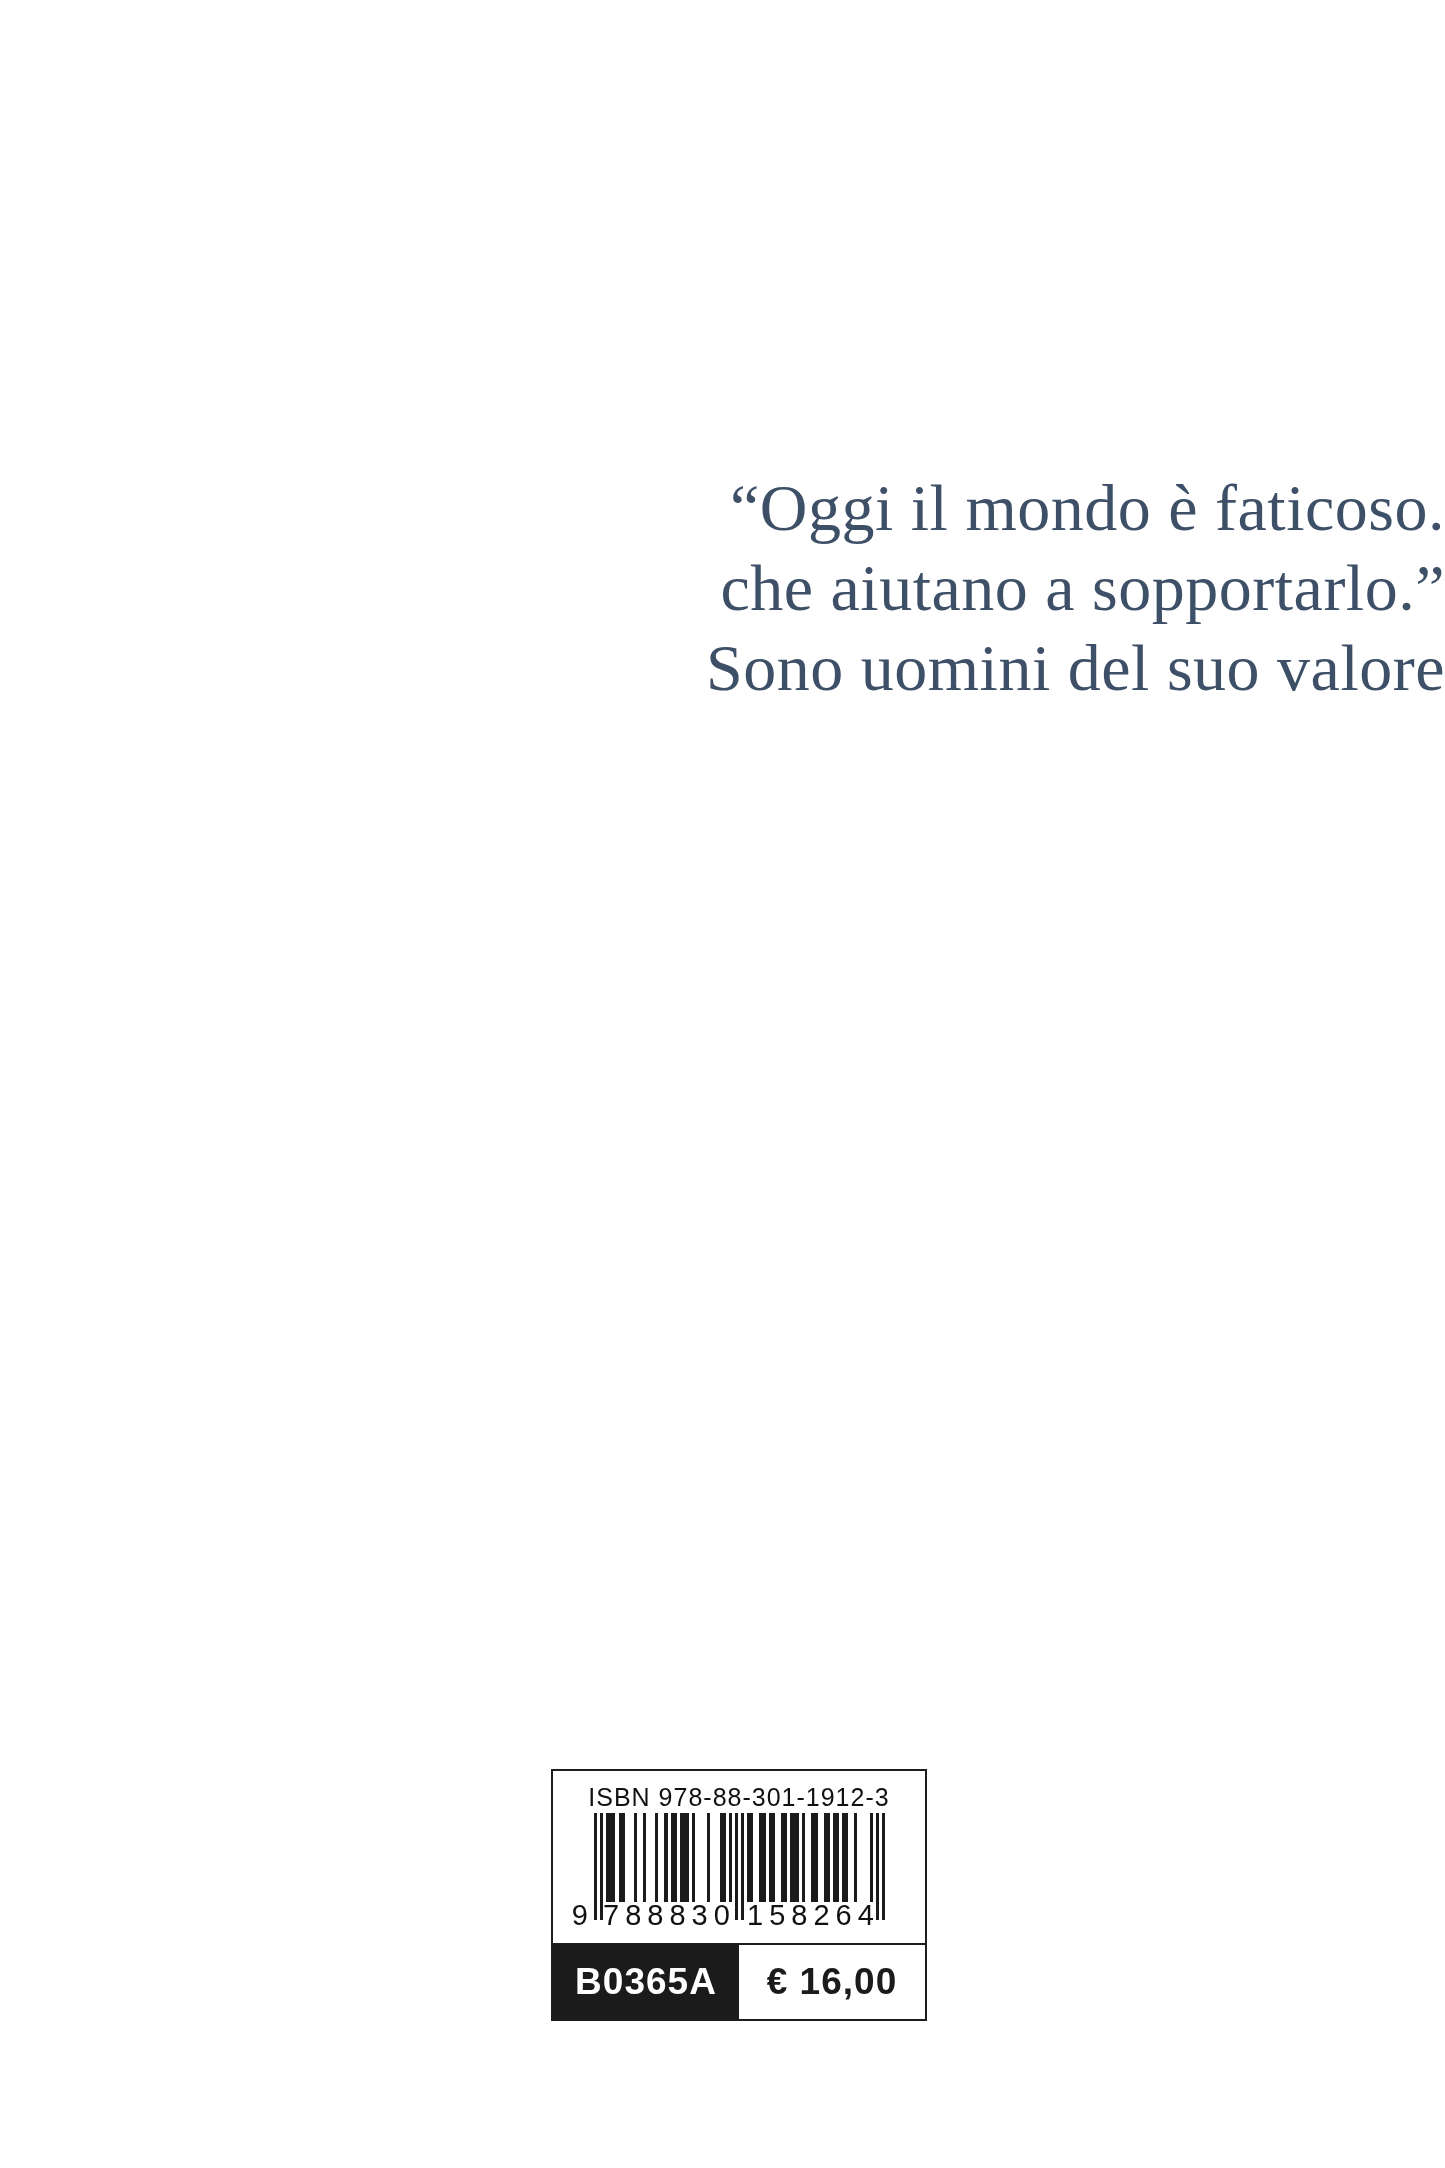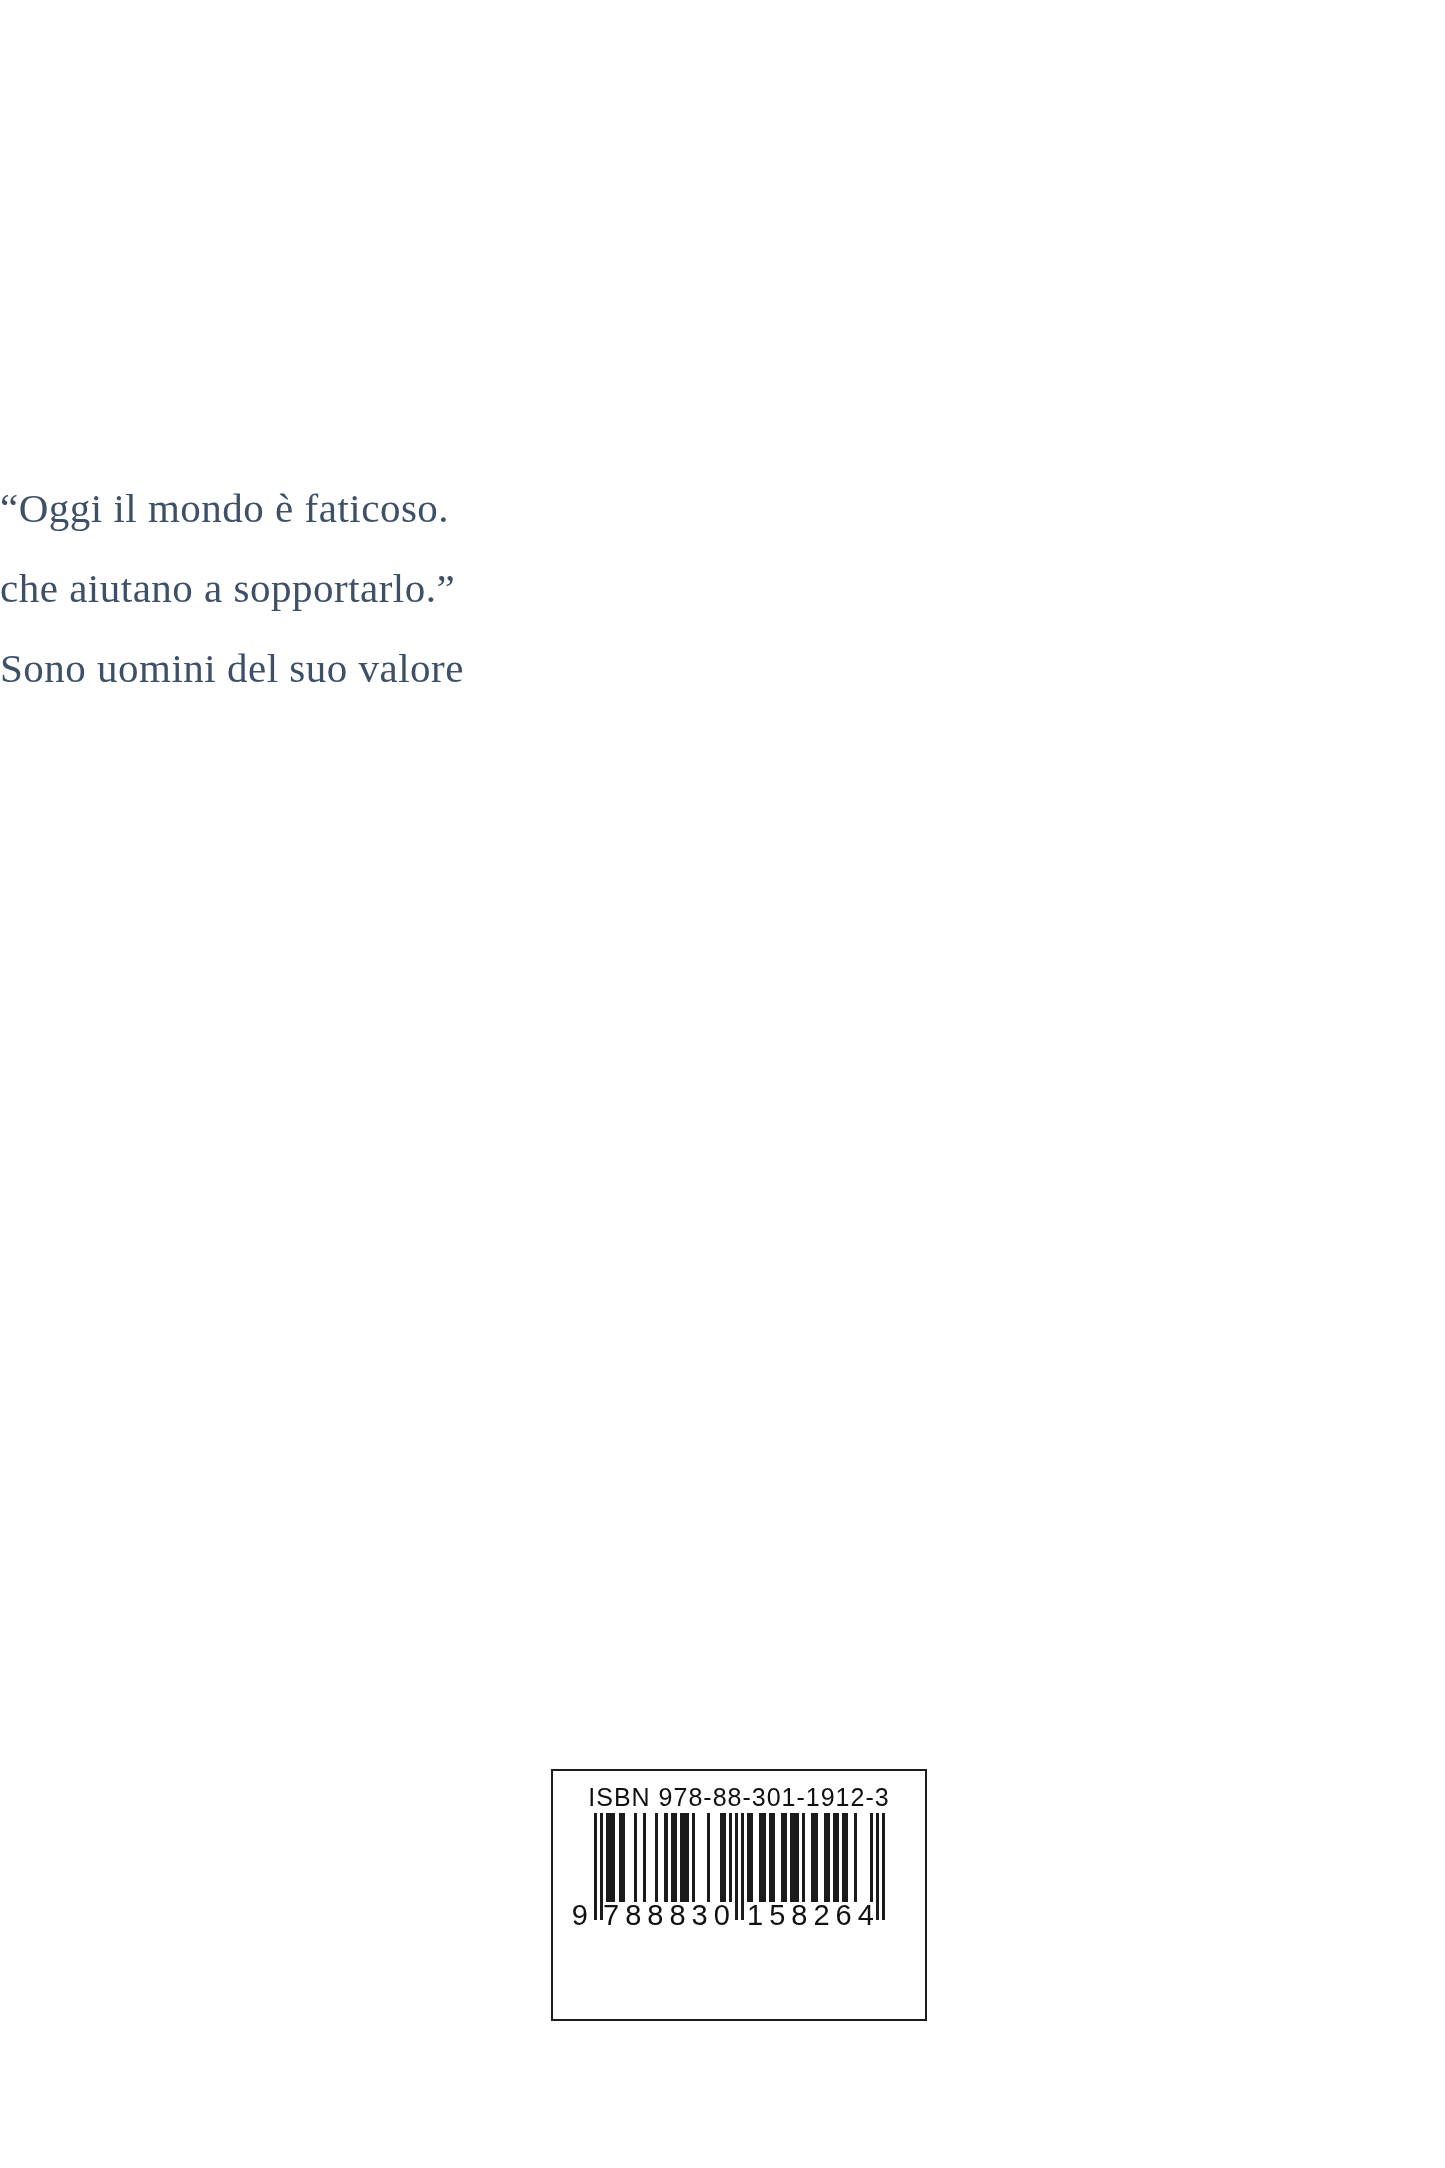--- a/index.html
+++ b/index.html
@@ -15,23 +15,23 @@
     overflow: hidden;
     font-family: "Liberation Sans", sans-serif;
   }
 
   
   .quote-block {
     position: absolute;
     top: 468px;
     left: 0;
     width: 100%;
-    text-align: left;
+    text-align: right;
     font-family: "Liberation Serif", serif;
-    font-size: 41px;
+    font-size: 66px;
     line-height: 80px;
     font-weight: 400;
     color: #3e5068;
     letter-spacing: 0.5px;
   }
 
   
   .barcode-box {
     position: absolute;
     left: 535px;
@@ -172,15 +172,19 @@
         <div class="bar" style="left: 217.484px; width: 6.12632px; background: rgb(27, 27, 27);"></div>
         <div class="bar" style="left: 229.737px; width: 6.12632px; background: rgb(27, 27, 27);"></div>
         <div class="bar" style="left: 238.926px; width: 6.12632px; background: rgb(27, 27, 27);"></div>
         <div class="bar" style="left: 248.116px; width: 6.12632px; background: rgb(27, 27, 27);"></div>
         <div class="bar" style="left: 260.368px; width: 3.06316px; background: rgb(27, 27, 27);"></div>
         <div class="bar" style="left: 275.684px; width: 3.06316px; background: rgb(27, 27, 27);"></div>
         <div class="bar guard" style="left: 281.811px; width: 3.06316px; background: rgb(27, 27, 27);"></div>
         <div class="bar guard" style="left: 287.937px; width: 3.06316px; background: rgb(27, 27, 27);"></div>
       </div>
 
+    <div class="code-row">
+      <div class="code-cell">B0365A</div>
+      <div class="price-cell">€ 16,00</div>
+    </div>
   </div>
 
 </div>
 
 </body></html>

